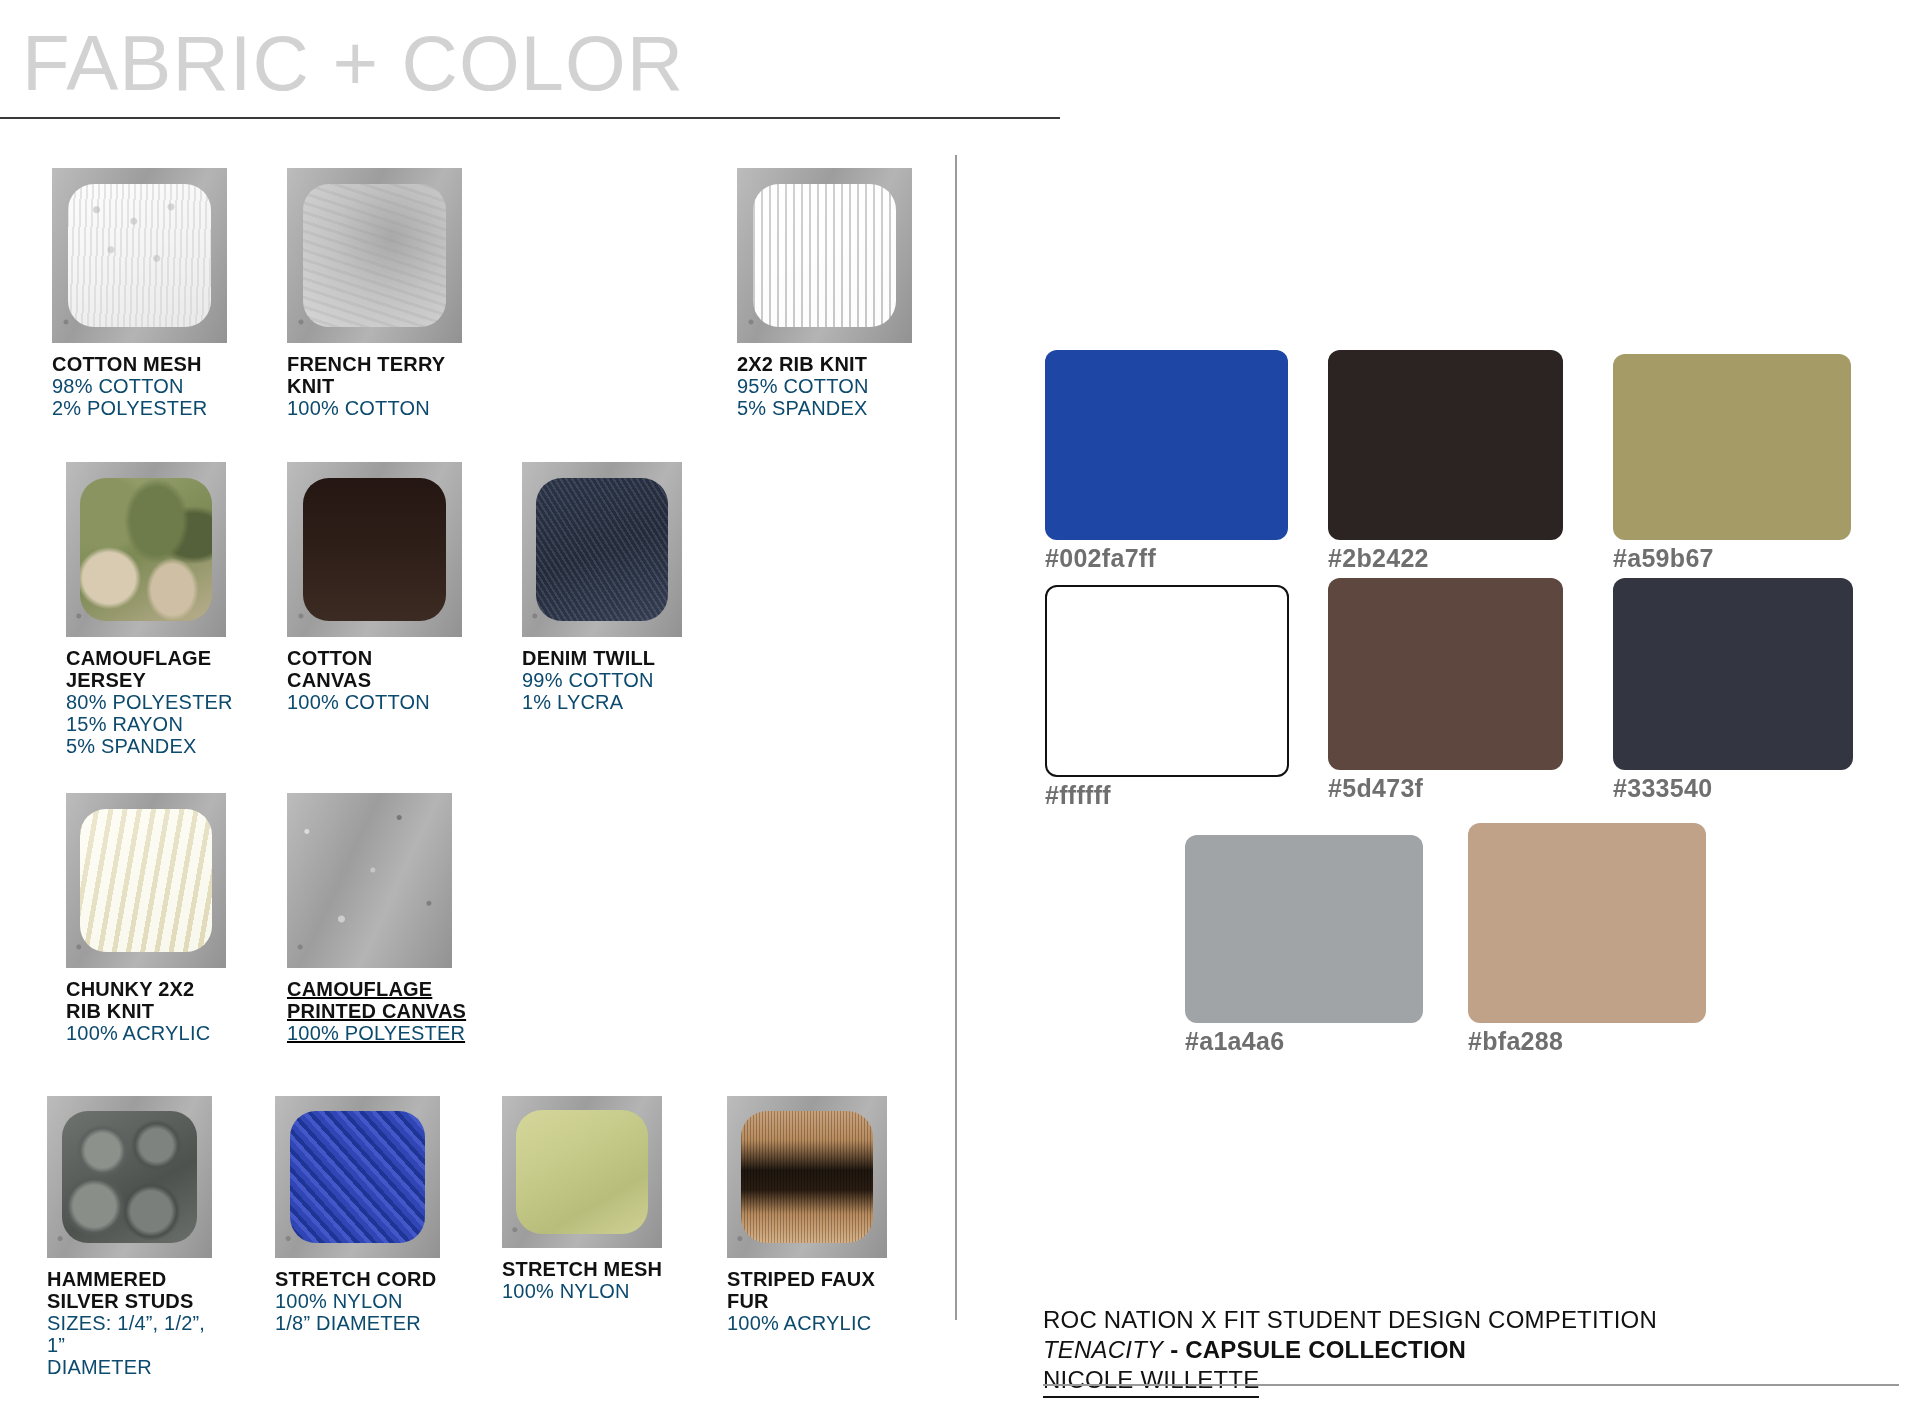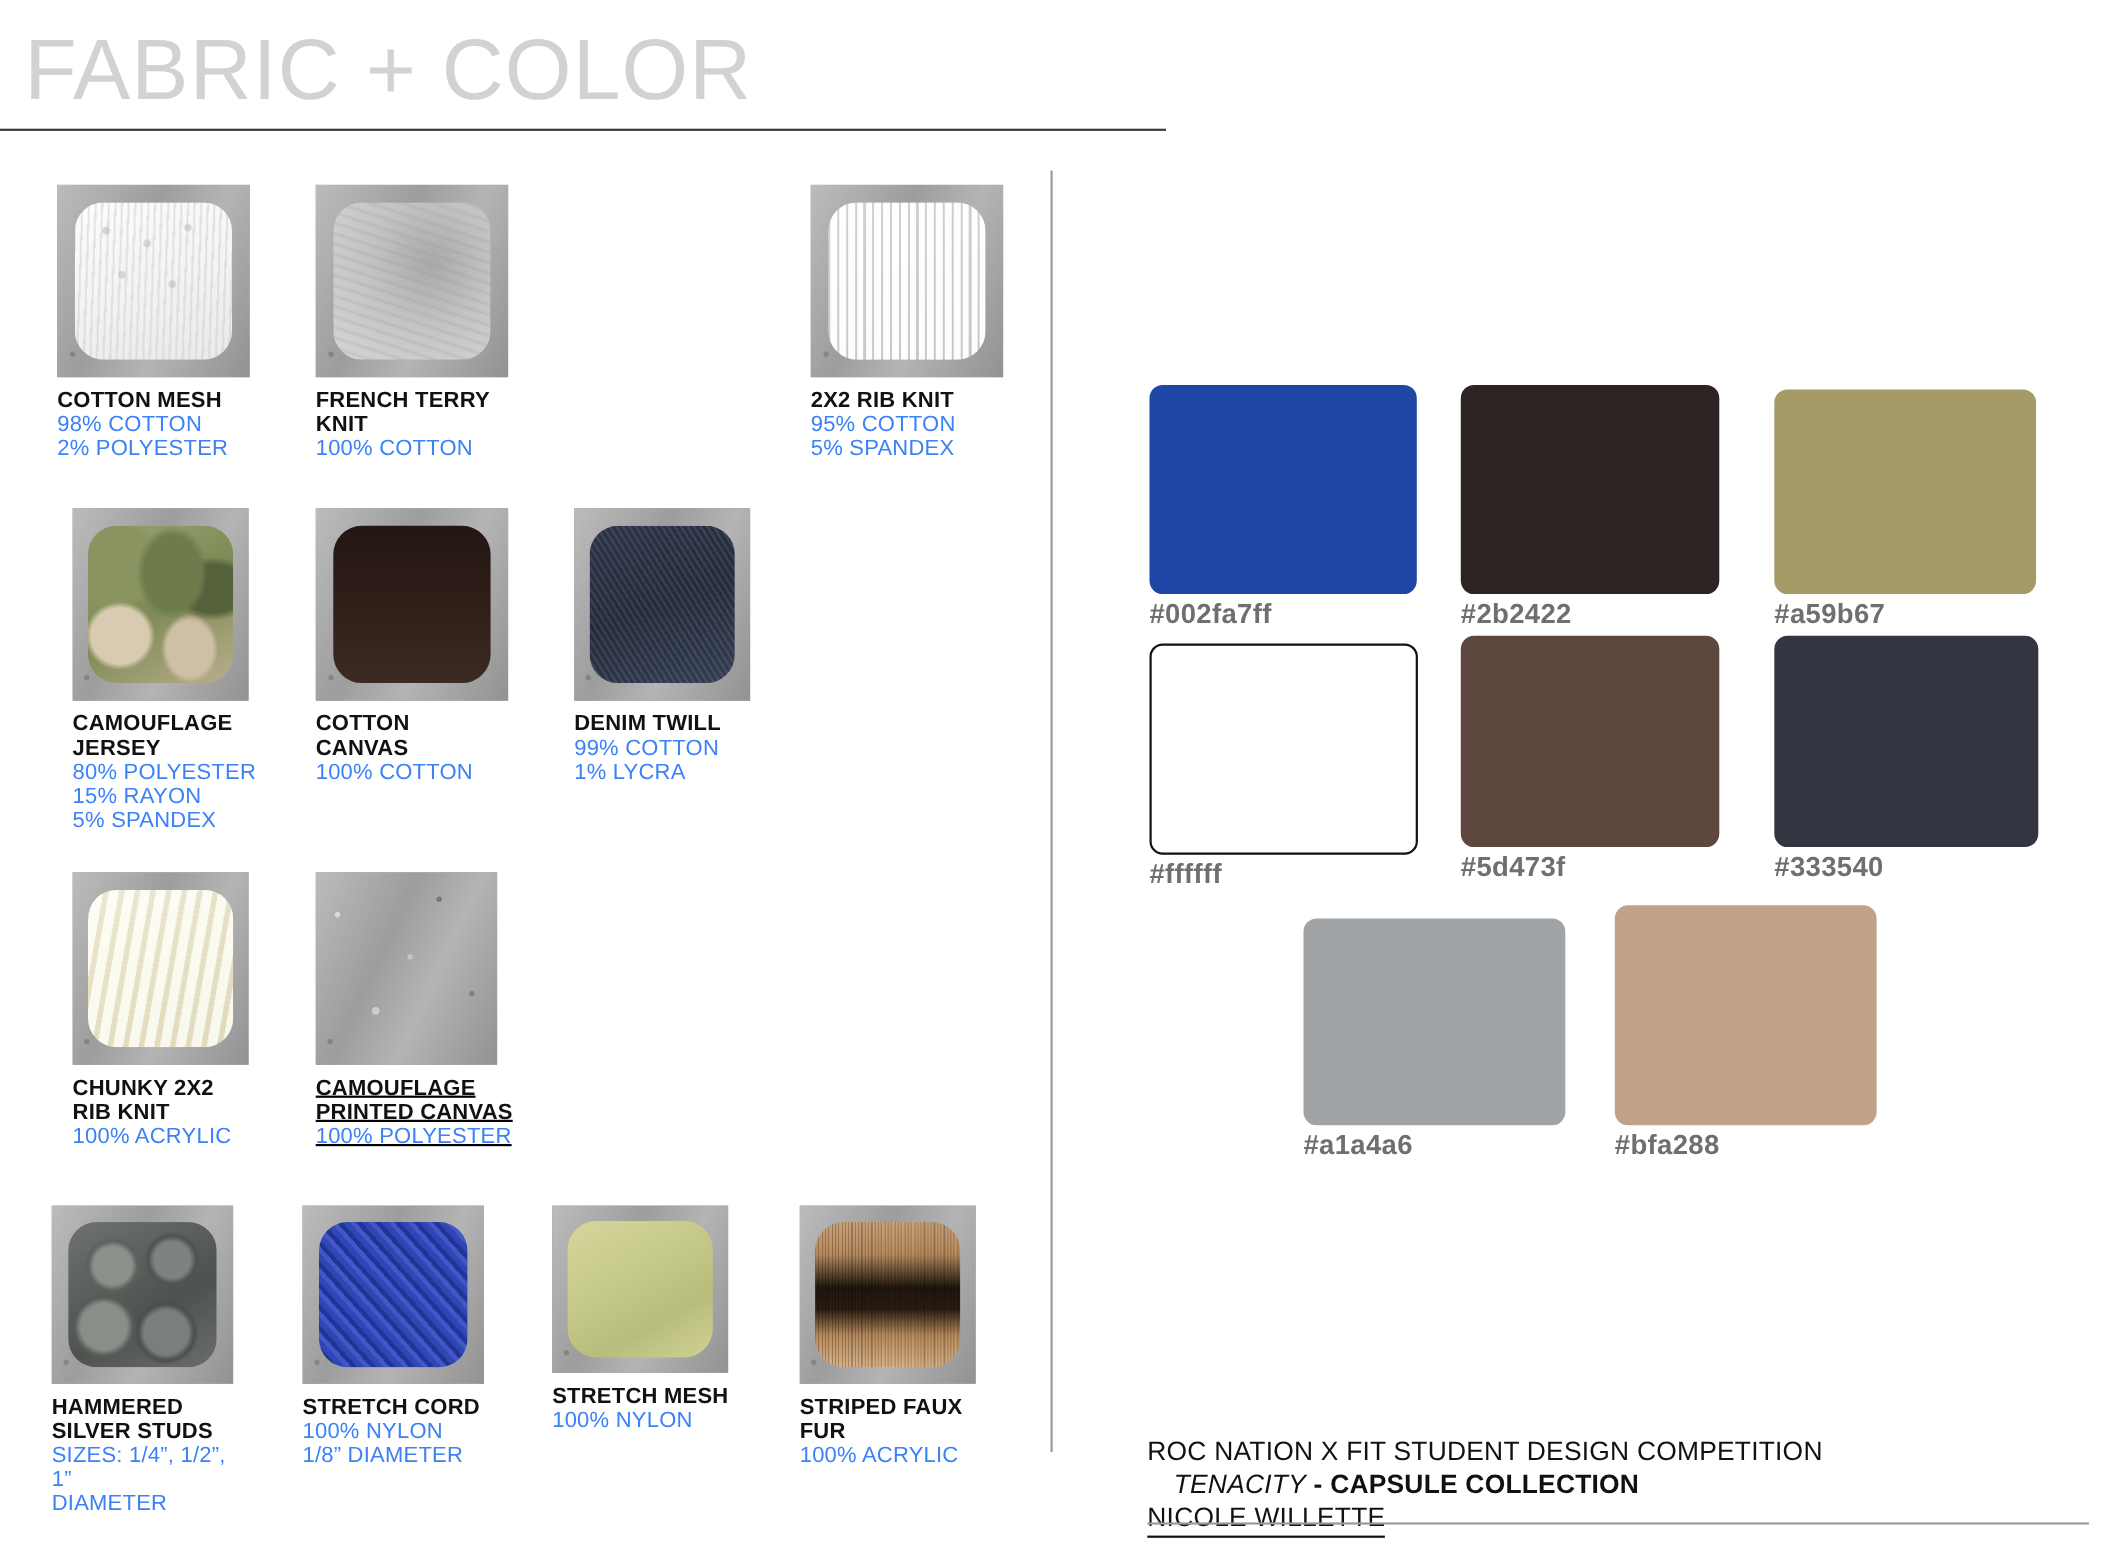--- a/index.html
+++ b/index.html
@@ -57,21 +57,21 @@
     position:absolute;left:9%;top:9%;width:82%;height:82%;
     border-radius:26px;
     overflow:hidden;
   }
   .fab .caption{margin-top:10px;}
   .fab .name{
     font-size:20px;line-height:22px;font-weight:bold;color:#111;
     letter-spacing:.2px;
   }
   .fab .comp{
-    font-size:20px;line-height:22px;font-weight:400;color:#3b82f6;
+    font-size:20px;line-height:22px;font-weight:400;color:#0c4a6e;
     letter-spacing:.2px;
   }
 
   
   .tx-cotton-mesh{
     background:
       radial-gradient(circle at 20% 18%, rgba(180,180,180,.55) 0 3px, transparent 4px),
       radial-gradient(circle at 46% 26%, rgba(180,180,180,.5) 0 3px, transparent 4px),
       radial-gradient(circle at 72% 16%, rgba(180,180,180,.5) 0 3px, transparent 4px),
       radial-gradient(circle at 30% 46%, rgba(175,175,175,.45) 0 3px, transparent 4px),
@@ -155,21 +155,21 @@
   .sw .patch{border-radius:12px;}
   .sw .hex{
     font-size:25px;line-height:28px;color:#6f6f6f;font-weight:700;
     margin-top:4px;letter-spacing:.3px;
   }
   .patch-outline{border:2px solid #111;}
 
   
   .footer{position:absolute;left:1043px;top:1305px;width:840px;}
   .footer .line1{font-size:24px;line-height:30px;color:#111;letter-spacing:.2px;}
-  .footer .line2{font-size:24px;line-height:30px;color:#111;letter-spacing:.2px;margin-left:24px;}
+  .footer .line2{font-size:24px;line-height:30px;color:#111;letter-spacing:.2px;}
   .footer .line2 .ital{font-style:italic;font-weight:400;}
   .footer .line2 .bold{font-weight:bold;}
   .footer .line3{
     font-size:24px;line-height:30px;color:#111;letter-spacing:.2px;
     display:inline-block;border-bottom:2px solid #111;padding-bottom:1px;
   }
   .footer-rule{
     position:absolute;left:1043px;top:1384px;width:856px;height:0;
     border-top:2px solid #9a9a9a;
   }

